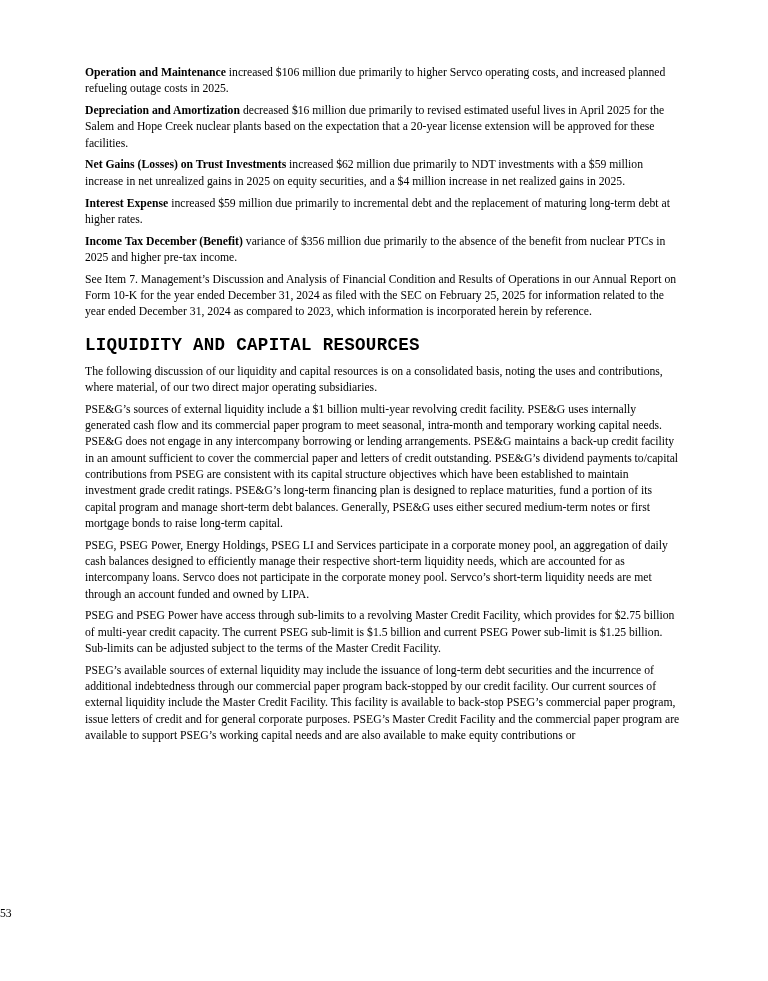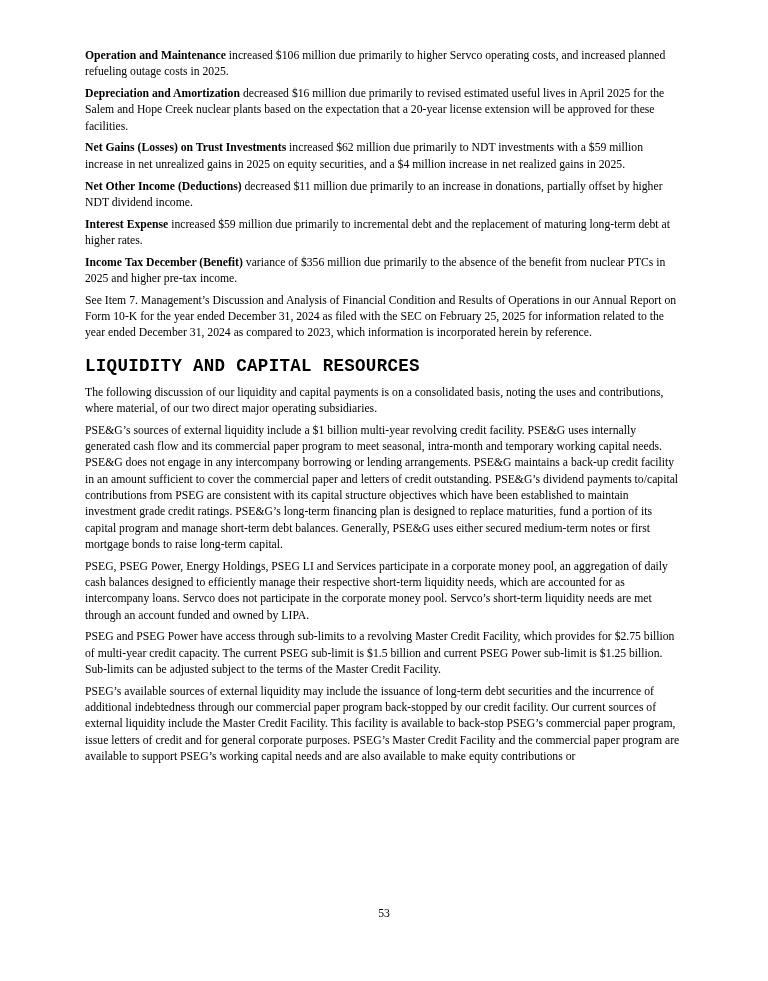--- a/index.html
+++ b/index.html
@@ -8,21 +8,21 @@
     width: 768px;
     height: 981px;
     position: relative;
     overflow: hidden;
     font-family: "Liberation Serif", serif;
     color: #000000;
   }
   .page {
     position: absolute;
     inset: 0;
-    padding: 48px 86px 0 85px;
+    padding: 65px 86px 0 85px;
     background: #ffffff;
   }
   .para {
     font-size: 11.7px;
     line-height: 16.3px;
     margin-bottom: 5.5px;
     text-align: left;
     color: #000000;
   }
   .para .lead {
@@ -40,50 +40,48 @@
     font-weight: bold;
     letter-spacing: 0.3px;
     margin: 13px 0 8px 0;
     font-family: Liberation Mono, monospace;
   }
   .footer {
     position: absolute;
     left: 0;
     right: 0;
     top: 906px;
-    text-align: center;
     font-size: 11.7px;
     line-height: 16.3px;
     color: #000000;
   }
 </style>
 </head>
 <body>
 
 <div class="page">
   <main>
 
     <p class="para"><span class="lead">Operation and Maintenance</span><span> increased $106 million due primarily to higher Servco operating costs, and increased planned refueling outage costs in 2025.</span></p>
 
     <p class="para"><span class="lead">Depreciation and Amortization</span><span> decreased $16 million due primarily to revised estimated useful lives in April 2025 for the Salem and Hope Creek nuclear plants based on the expectation that a 20-year license extension will be approved for these facilities.</span></p>
 
     <p class="para"><span class="lead">Net Gains (Losses) on Trust Investments</span><span> increased $62 million due primarily to NDT investments with a $59 million increase in net unrealized gains in 2025 on equity securities, and a $4 million increase in net realized gains in 2025.</span></p>
 
-    <p class="para"><span class="lead">Net Other Income (Deductions)</span><span> decreased $11 million due primarily to an increase in donations, partially offset by higher NDT dividend income.</span></p>
 
     <p class="para"><span class="lead">Interest Expense</span><span> increased $59 million due primarily to incremental debt and the replacement of maturing long-term debt at higher rates.</span></p>
 
     <p class="para"><span class="lead">Income Tax December (Benefit)</span><span> variance of $356 million due primarily to the absence of the benefit from nuclear PTCs in 2025 and higher pre-tax income.</span></p>
 
 
     <p class="para">See Item 7. Management’s Discussion and Analysis of Financial Condition and Results of Operations in our Annual Report on Form 10-K for the year ended December 31, 2024 as filed with the SEC on February 25, 2025 for information related to the year ended December 31, 2024 as compared to 2023, which information is incorporated herein by reference.</p>
 
     <h1 class="section-title">LIQUIDITY AND CAPITAL RESOURCES</h1>
 
-    <p class="para">The following discussion of our liquidity and capital payments is on a consolidated basis, noting the uses and contributions, where material, of our two direct major operating subsidiaries.</p>
+    <p class="para">The following discussion of our liquidity and capital resources is on a consolidated basis, noting the uses and contributions, where material, of our two direct major operating subsidiaries.</p>
 
 
 
     <p class="para">PSE&amp;G’s sources of external liquidity include a $1 billion multi-year revolving credit facility. PSE&amp;G uses internally generated cash flow and its commercial paper program to meet seasonal, intra-month and temporary working capital needs. PSE&amp;G does not engage in any intercompany borrowing or lending arrangements. PSE&amp;G maintains a back-up credit facility in an amount sufficient to cover the commercial paper and letters of credit outstanding. PSE&amp;G’s dividend payments to/capital contributions from PSEG are consistent with its capital structure objectives which have been established to maintain investment grade credit ratings. PSE&amp;G’s long-term financing plan is designed to replace maturities, fund a portion of its capital program and manage short-term debt balances. Generally, PSE&amp;G uses either secured medium-term notes or first mortgage bonds to raise long-term capital.</p>
 
     <p class="para">PSEG, PSEG Power, Energy Holdings, PSEG LI and Services participate in a corporate money pool, an aggregation of daily cash balances designed to efficiently manage their respective short-term liquidity needs, which are accounted for as intercompany loans. Servco does not participate in the corporate money pool. Servco’s short-term liquidity needs are met through an account funded and owned by LIPA.</p>
 
     <p class="para">PSEG and PSEG Power have access through sub-limits to a revolving Master Credit Facility, which provides for $2.75 billion of multi-year credit capacity. The current PSEG sub-limit is $1.5 billion and current PSEG Power sub-limit is $1.25 billion. Sub-limits can be adjusted subject to the terms of the Master Credit Facility.</p>
 
     <p class="para">PSEG’s available sources of external liquidity may include the issuance of long-term debt securities and the incurrence of additional indebtedness through our commercial paper program back-stopped by our credit facility. Our current sources of external liquidity include the Master Credit Facility. This facility is available to back-stop PSEG’s commercial paper program, issue letters of credit and for general corporate purposes. PSEG’s Master Credit Facility and the commercial paper program are available to support PSEG’s working capital needs and are also available to make equity contributions or</p>

